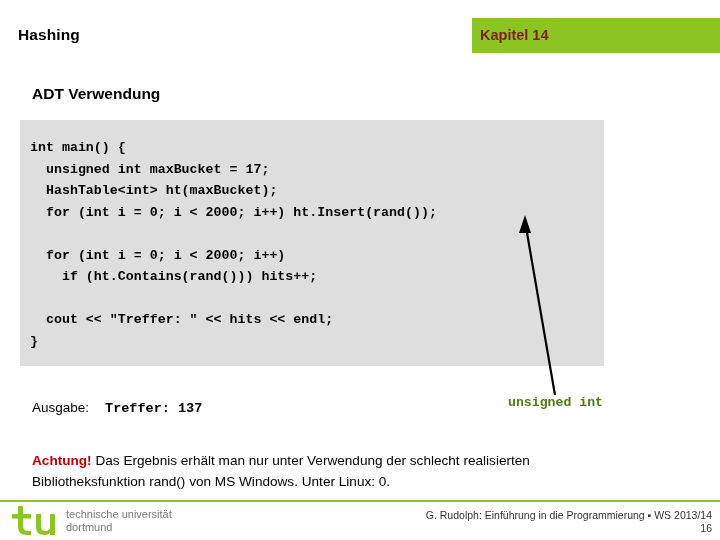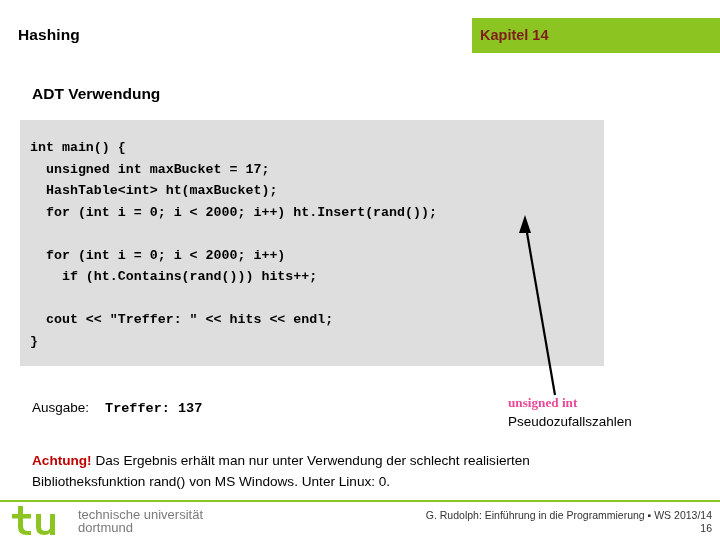--- a/index.html
+++ b/index.html
@@ -120,24 +120,24 @@
   }
 
   
   .annotation {
     position: absolute;
     left: 508px;
     top: 394px;
     text-align: left;
   }
   .annotation-mono {
-    font-family: Liberation Serif, serif;
+    font-family: Liberation Mono, monospace;
     font-size: 13.2px;
     font-weight: bold;
-    color: #ec4899;
+    color: #4d7c0f;
     line-height: 18px;
     white-space: nowrap;
   }
   .annotation-sans {
     font-family: "Liberation Sans", sans-serif;
     font-size: 13.5px;
     color: #000000;
     line-height: 19px;
     white-space: nowrap;
   }
@@ -177,25 +177,24 @@
     position: absolute;
     left: 0;
     top: 0;
     width: 48px;
     height: 29px;
   }
   .logo-text {
     position: absolute;
     left: 54px;
     top: 2px;
-    font-size: 13px;
+    font-size: 11px;
     color: #7a7a7a;
     line-height: 13px;
     white-space: nowrap;
-    margin-left: 12px;
   }
   .footer-credit {
     position: absolute;
     right: 8px;
     top: 508px;
     font-size: 10.5px;
     color: #333333;
     text-align: right;
     line-height: 14px;
     white-space: nowrap;
@@ -239,21 +238,20 @@
   <line x1="55" y1="190" x2="26" y2="22" stroke="#000000" stroke-width="2.2"></line>
   <polygon points="25,10 31,28 19,28" fill="#000000"></polygon>
 </svg>
 
 <div class="output-row">
   <span class="output-label">Ausgabe:</span><span class="output-value">Treffer: 137</span>
 </div>
 
 <div class="annotation">
   <div class="annotation-mono">unsigned int</div>
-  <div class="annotation-sans">Pseudozufallszahlen</div>
 </div>
 
 <div class="warning">
   <span class="warning-lead">Achtung!</span><span> Das Ergebnis erhält man nur unter Verwendung der schlecht realisierten Bibliotheksfunktion rand() von MS Windows. Unter Linux: 0.</span>
 </div>
 
 <div class="footer-rule"></div>
 
 <div class="logo">
   <svg class="logo-mark" viewBox="0 0 48 29">

